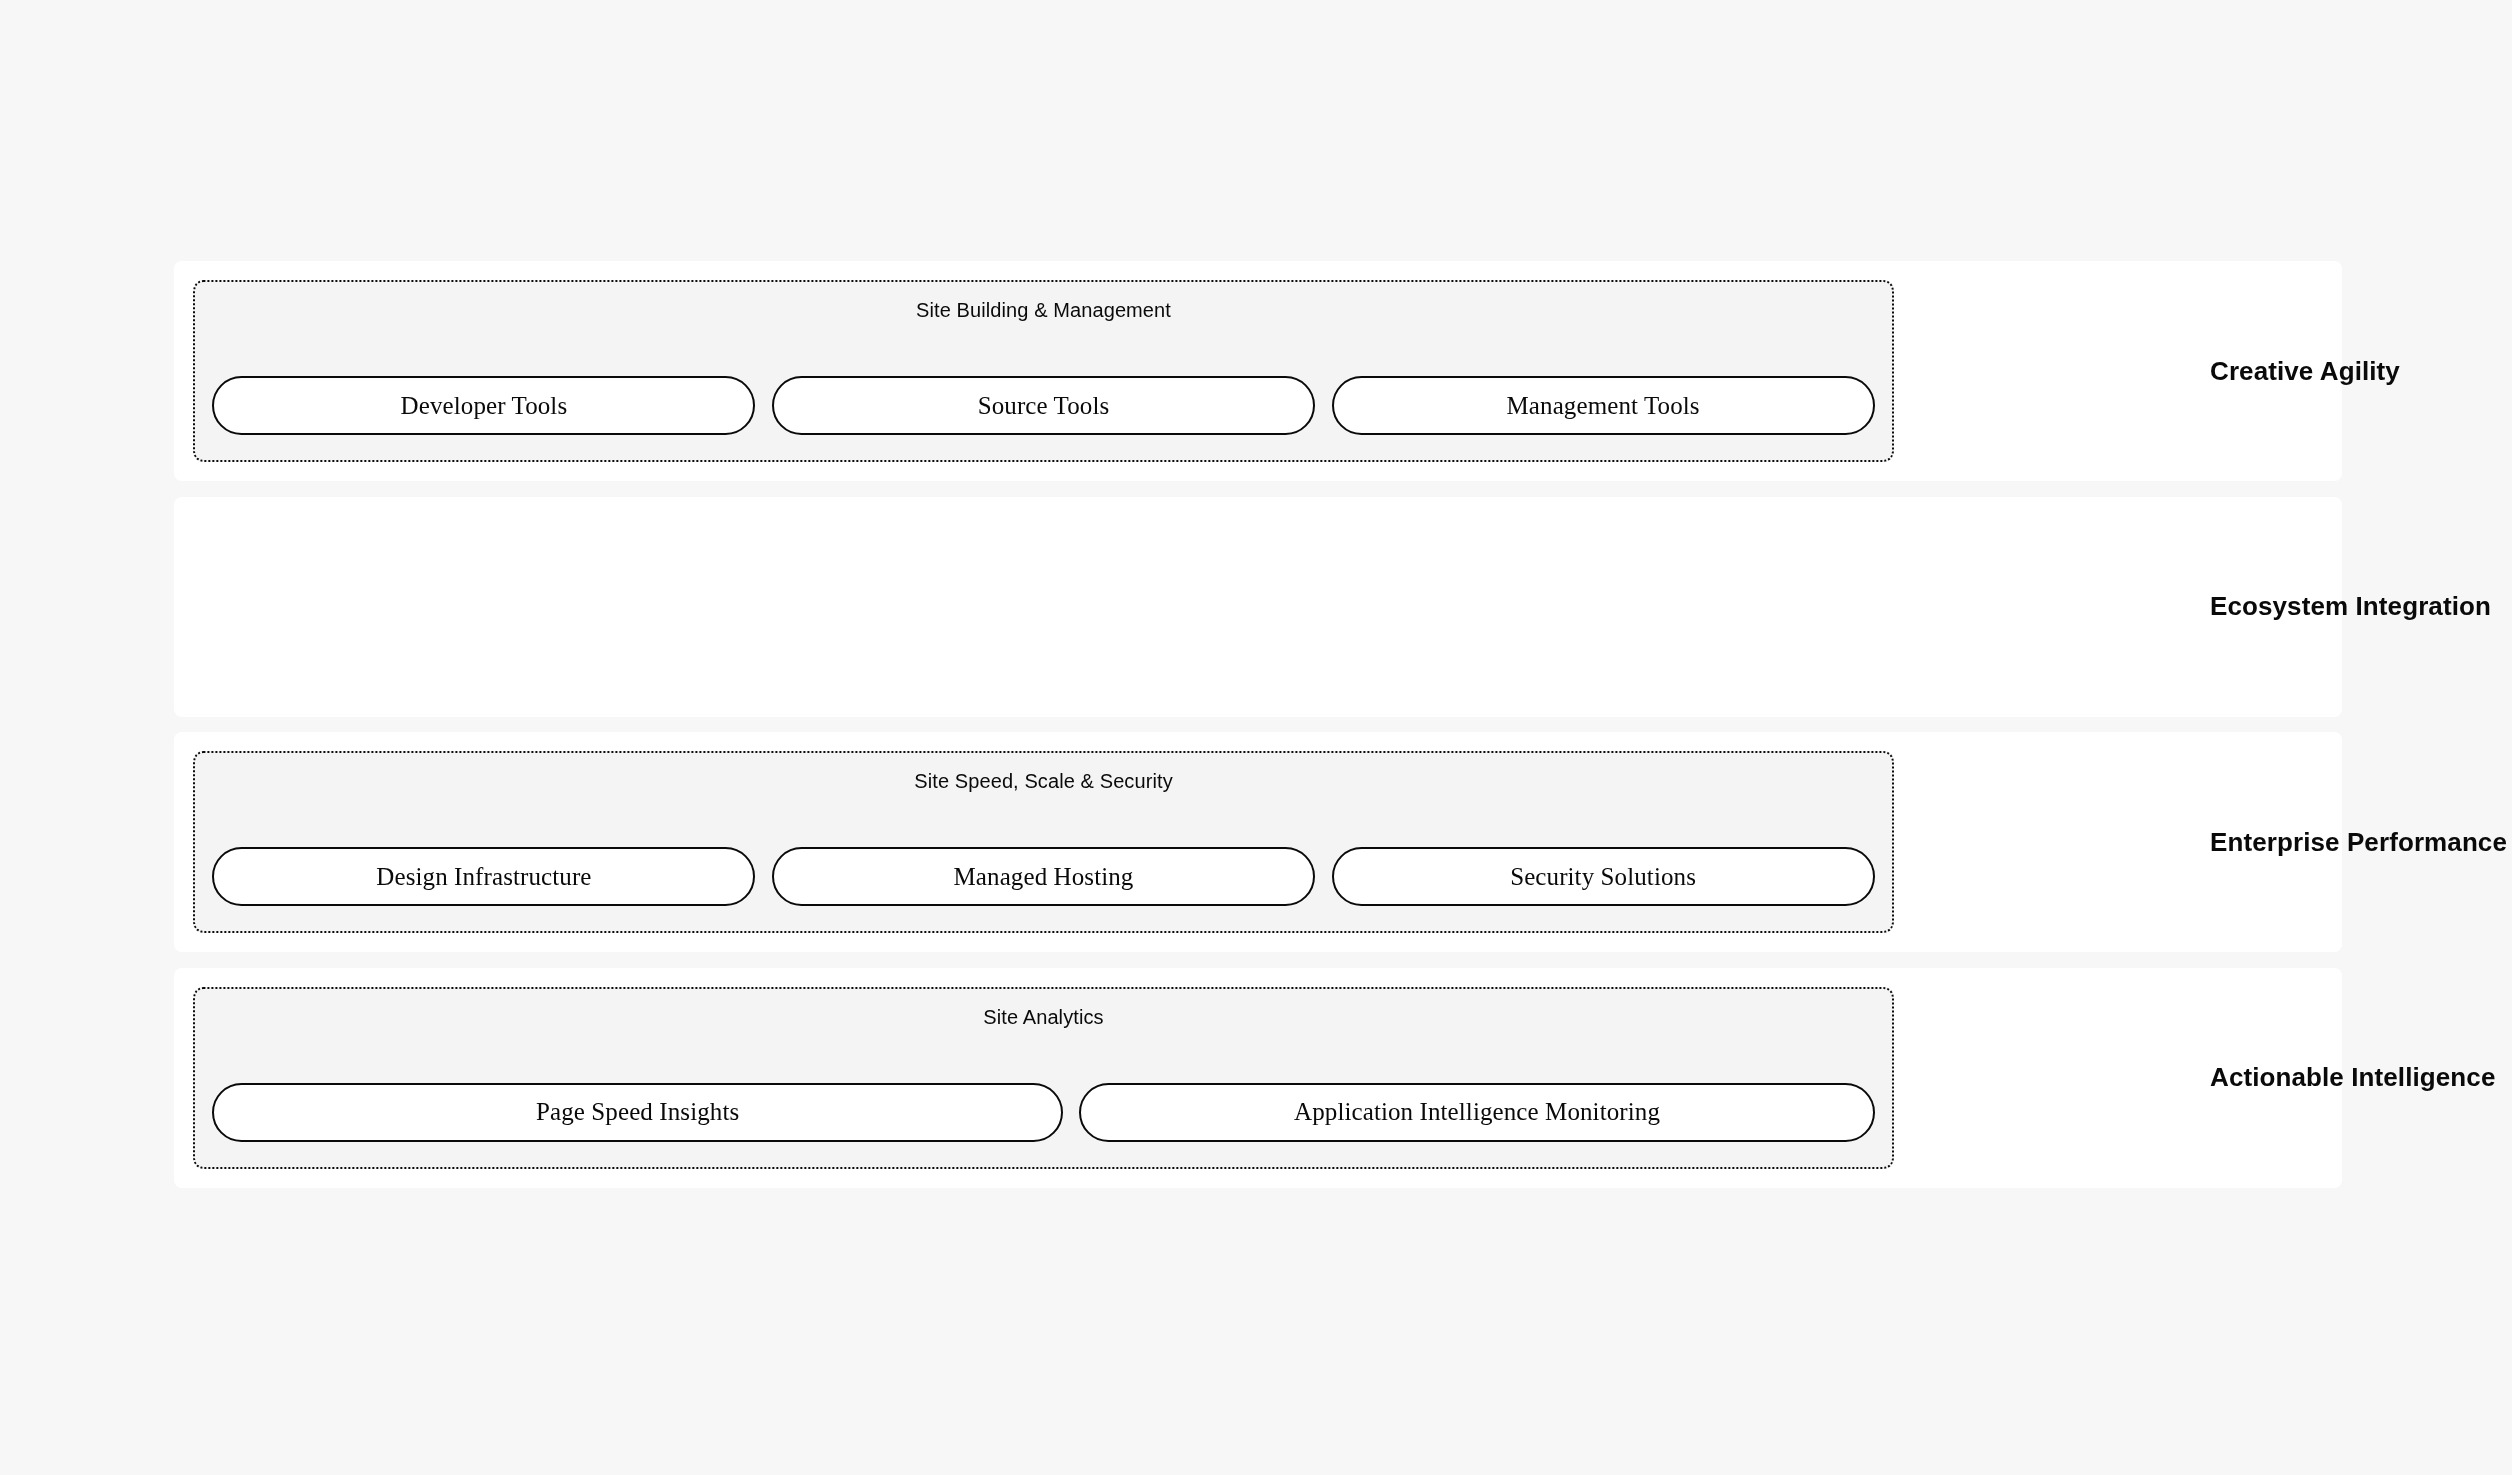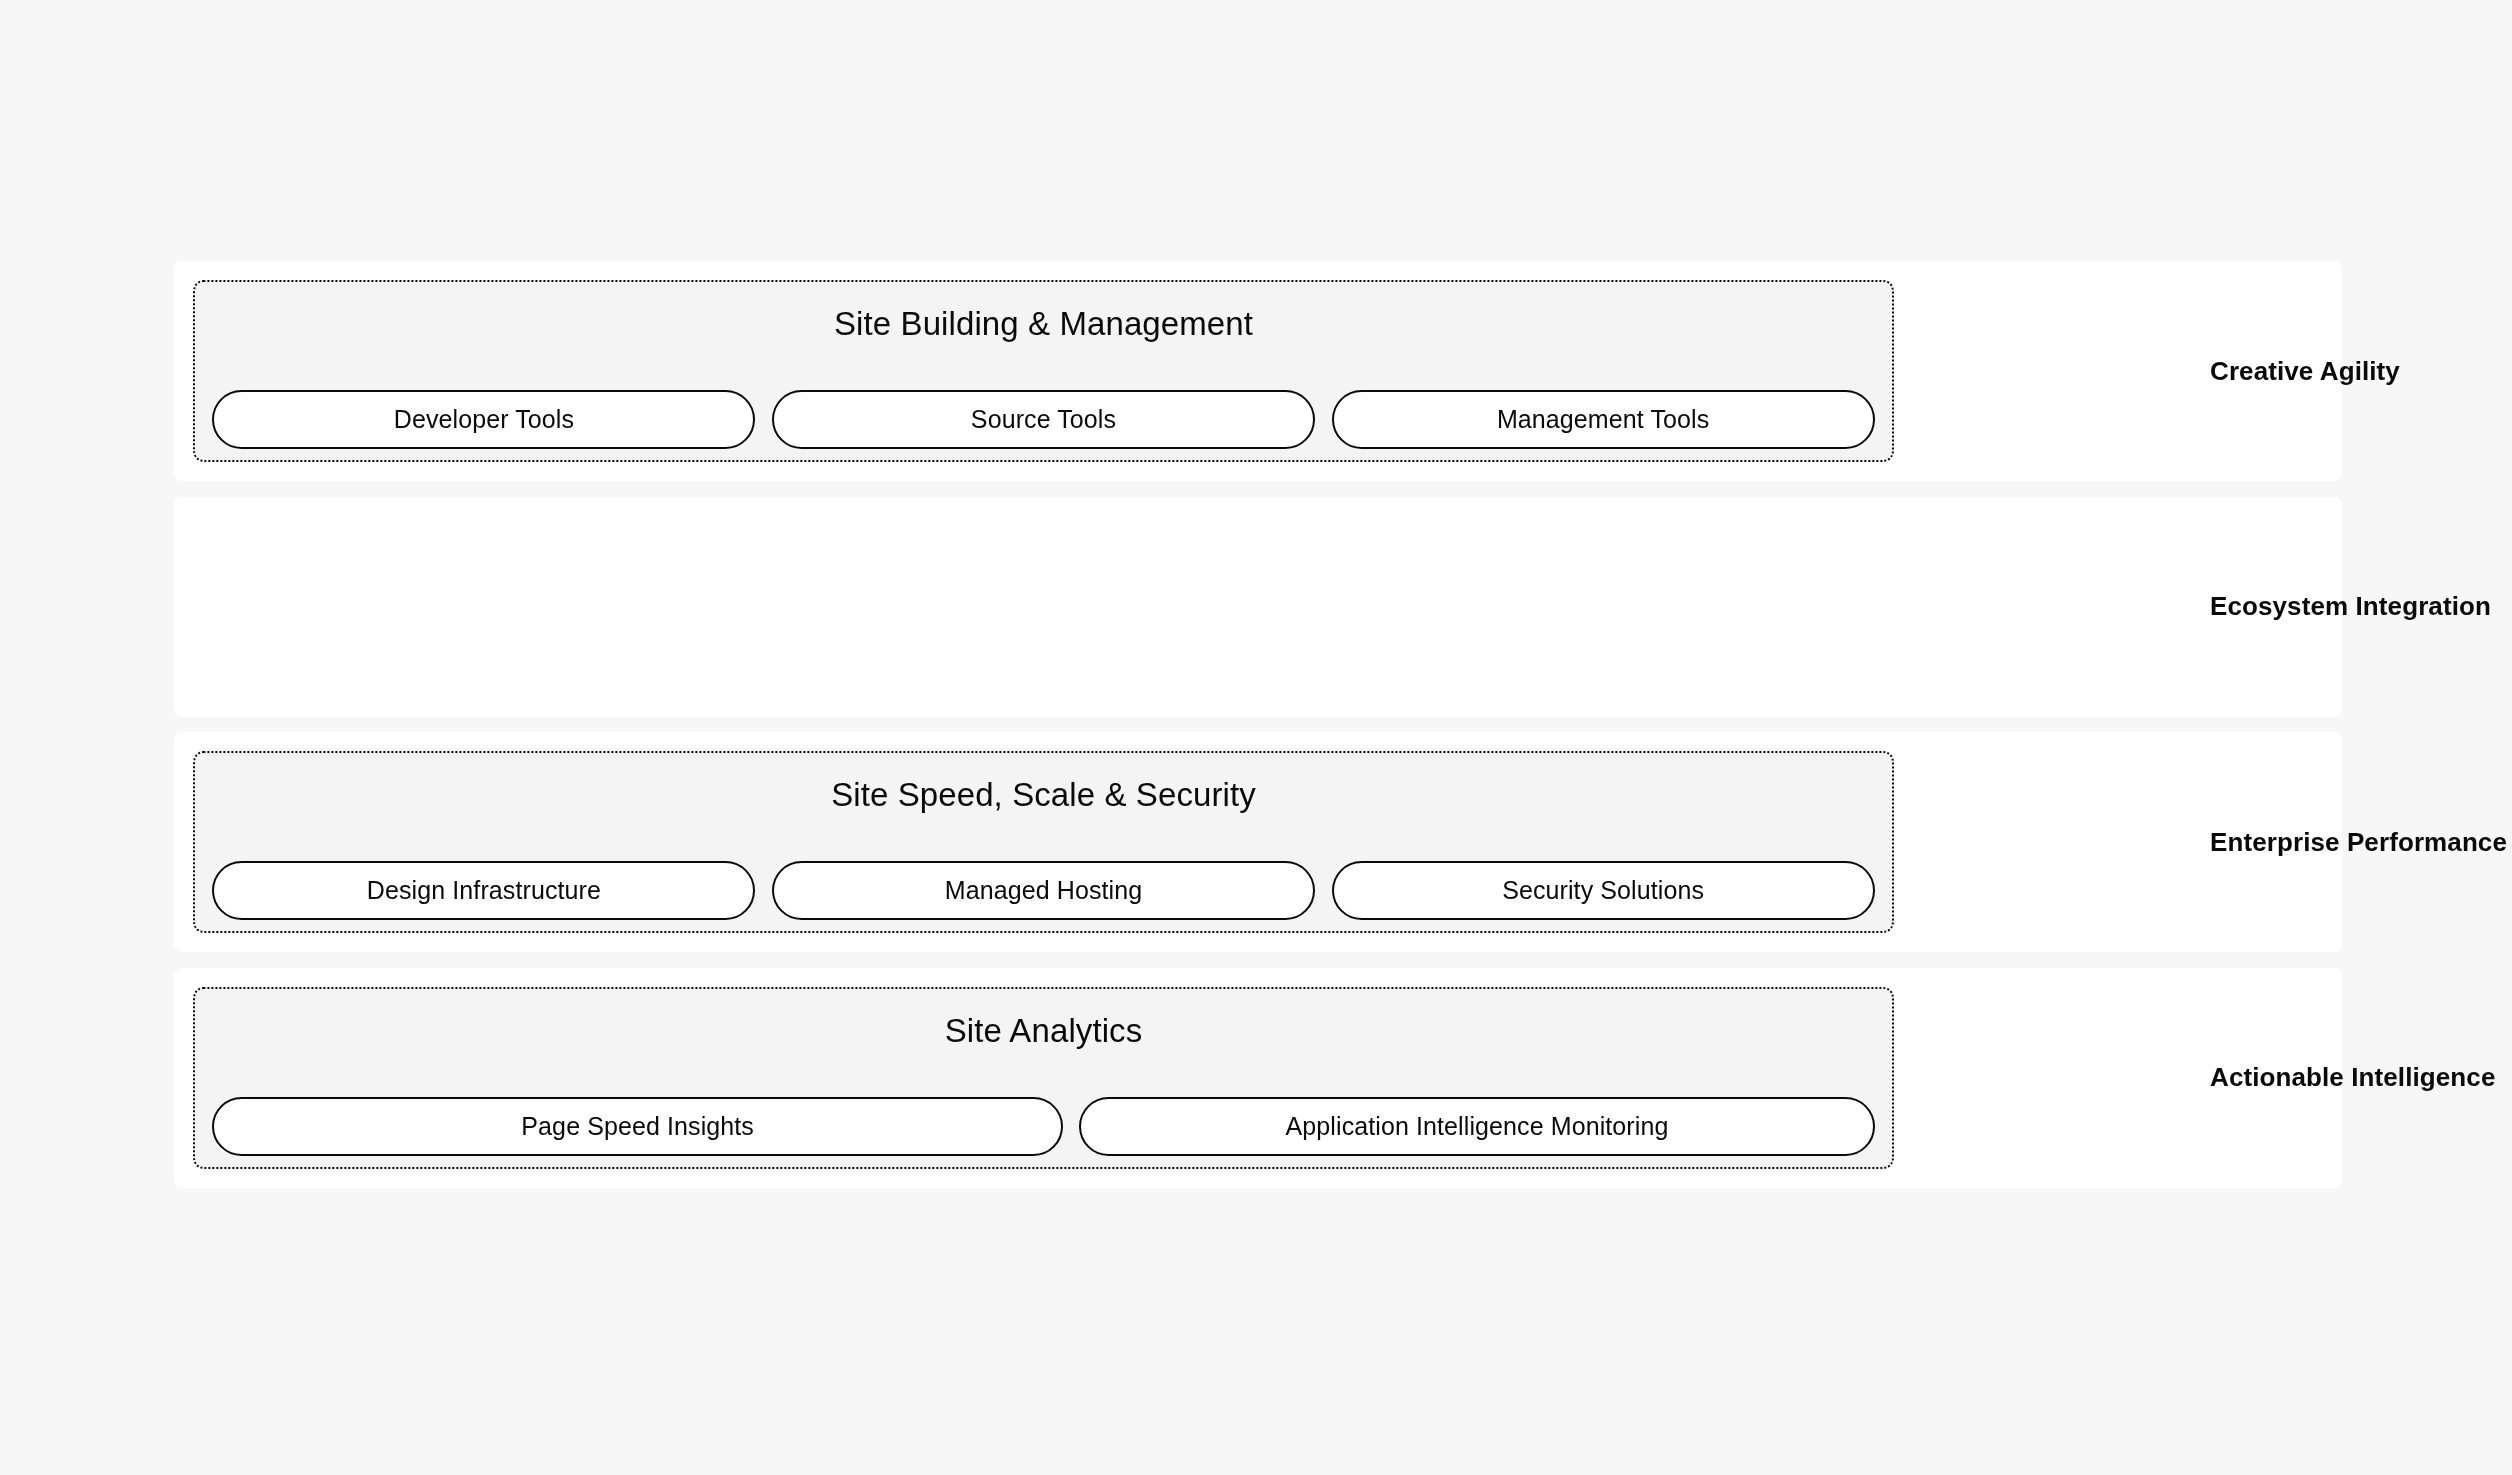--- a/index.html
+++ b/index.html
@@ -51,36 +51,37 @@
     box-sizing: border-box;
     background: #f4f4f4;
     border: 2.6px dotted #0b0b0b;
     border-radius: 10.4px;
     display: flex;
     flex-direction: column;
     align-items: center;
   }
 
   .group-title {
-    margin-top: 25px;
-    font-size: 33px;
+    margin-top: 18px;
+    font-size: 20px;
     line-height: 1;
     color: #0a0a0a;
     letter-spacing: 0.1px;
     font-weight: 400;
     white-space: nowrap;
   }
 
   .pill-row {
     position: absolute;
     left: 17.4px;
     right: 17.4px;
-    bottom: 11px;
+    bottom: 25px;
     display: flex;
     gap: 16.5px;
+    font-family: Liberation Serif, serif;
   }
 
   .pill {
     flex: 1 1 0;
     height: 59px;
     box-sizing: border-box;
     background: #ffffff;
     border: 2.6px solid #0a0a0a;
     border-radius: 868px;
     display: flex;

